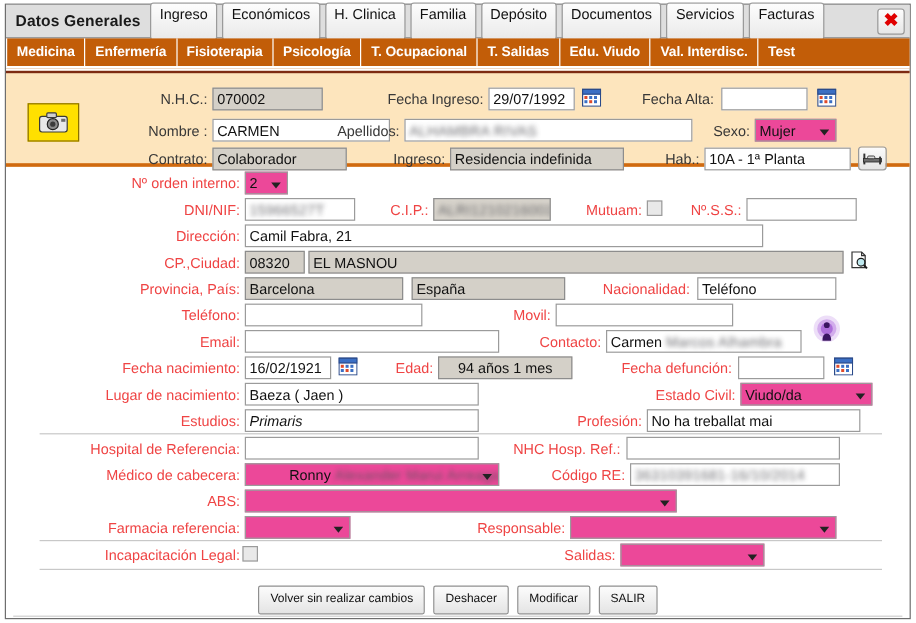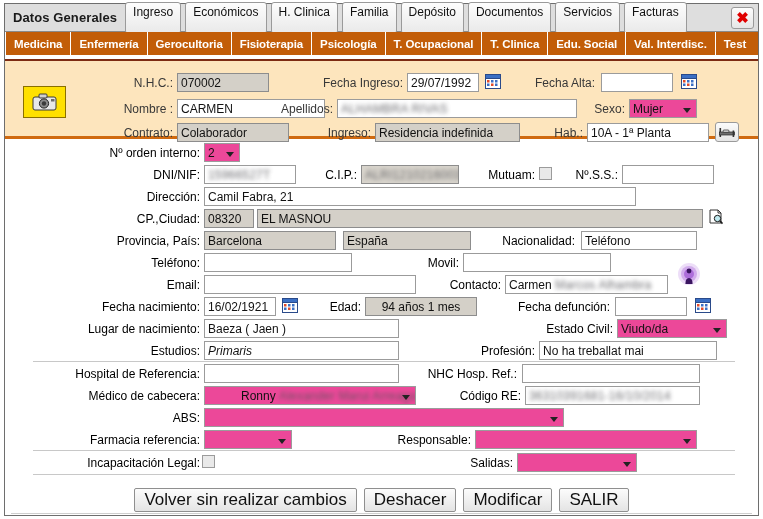--- a/index.html
+++ b/index.html
@@ -131,21 +131,21 @@
     align-items: center;
     justify-content: center;
     cursor: pointer;
     box-sizing: border-box;
   }
 
   
   .lbl {
     position: absolute;
     font-size: 12px;
-    color: #000000;
+    color: #ef4444;
     text-align: right;
     white-space: nowrap;
     line-height: 16px;
   }
   .lbl.hd { color: #383838; }
   .inp {
     position: absolute;
     box-sizing: border-box;
     background: #ffffff;
     border: 1px solid #9b9b9b;
@@ -230,21 +230,21 @@
   .actions {
     position: absolute;
     left: 0; top: 484px;
     width: 753px;
     display: flex;
     justify-content: center;
     gap: 7px;
   }
   .act-btn {
     font-family: "Liberation Sans", sans-serif;
-    font-size: 17px;
+    font-size: 10px;
     color: #101010;
     background: linear-gradient(#fcfcfc, #e4e4e4);
     border: 1px solid #8f8f8f;
     border-radius: 2px;
     padding: 3px 9px 4px 9px;
     cursor: pointer;
     line-height: 15px;
     white-space: nowrap;
   }
   .bottom-rule {
@@ -271,26 +271,25 @@
       <div class="tab-btn">Servicios</div>
       <div class="tab-btn">Facturas</div>
       <div class="close-btn">
         <span class="close-x">✖</span>
       </div>
     </div>
 
     <div class="subtabs">
       <div class="subtab">Medicina</div>
       <div class="subtab">Enfermería</div>
-      <div class="subtab">Gerocultoria</div>
       <div class="subtab">Fisioterapia</div>
       <div class="subtab">Psicología</div>
       <div class="subtab">T. Ocupacional</div>
-      <div class="subtab">T. Clinica</div>
-      <div class="subtab">Edu. Social</div>
+      <div class="subtab">T. Salidas</div>
+      <div class="subtab">Edu. Viudo</div>
       <div class="subtab">Val. Interdisc.</div>
       <div class="subtab last">Test</div>
     </div>
 
     <div class="phead"></div>
 
     <div class="photo-box">
       <svg width="26" height="20" viewBox="0 0 26 20">
         <rect x="1" y="5" width="23" height="13" rx="2" fill="#e8e8e8" stroke="#3a3a3a" stroke-width="1"></rect>
         <rect x="7" y="2" width="8" height="4" rx="1" fill="#d0d0d0" stroke="#3a3a3a" stroke-width="1"></rect>

